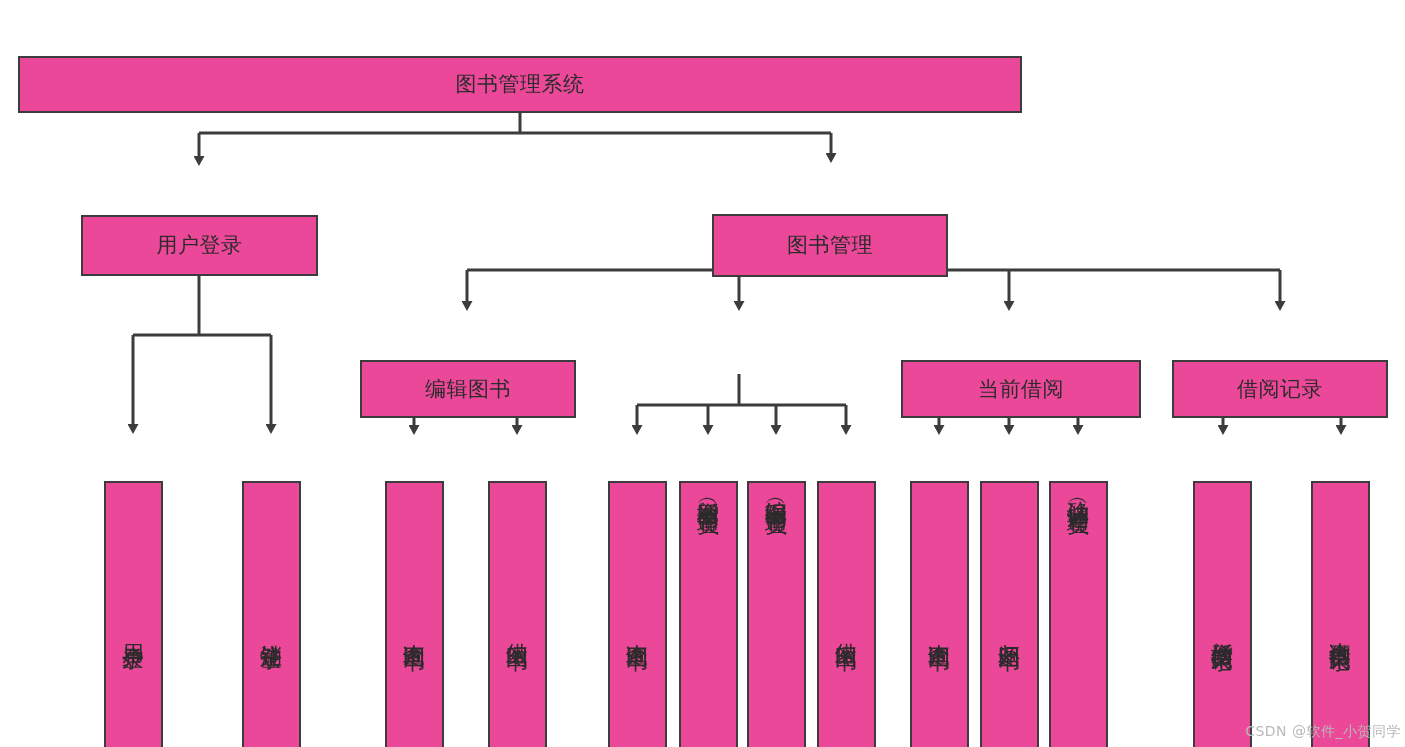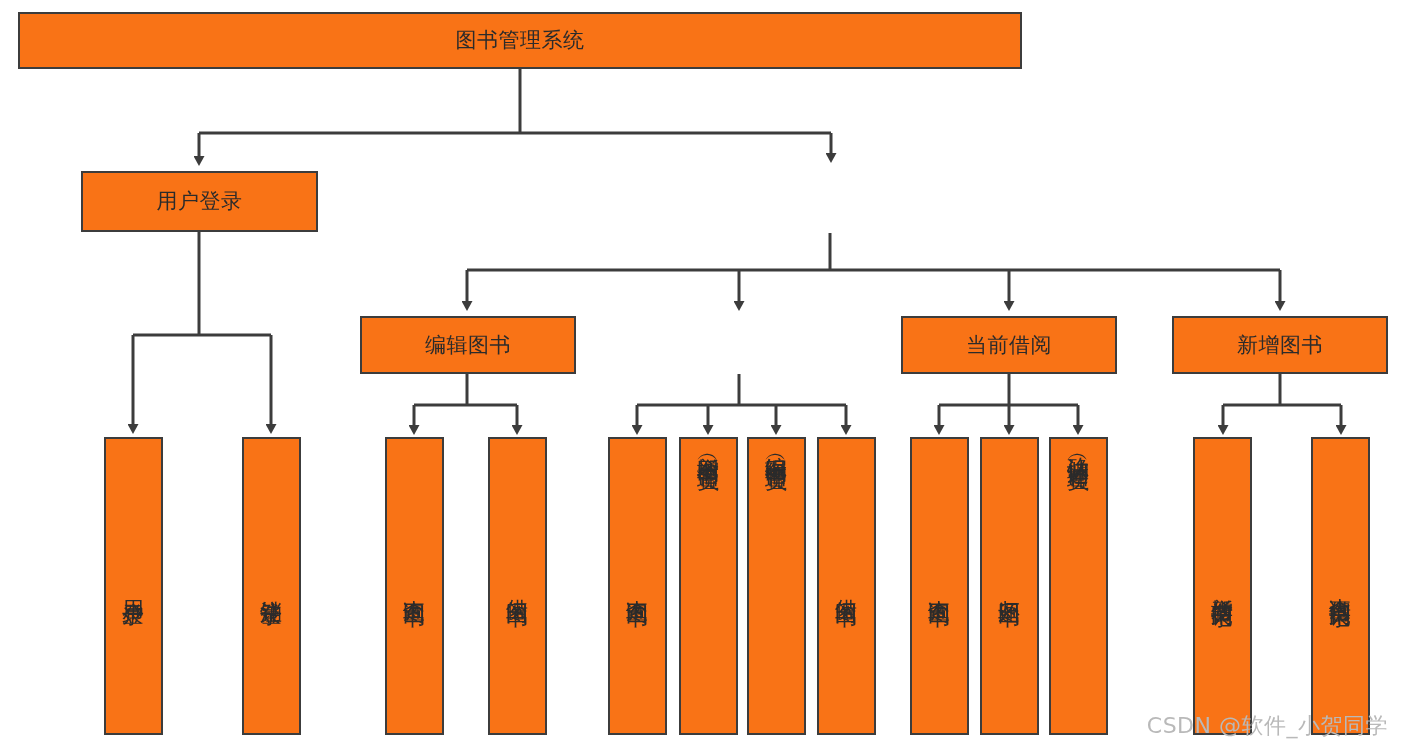--- a/index.html
+++ b/index.html
@@ -7,26 +7,27 @@
     width:1405px;height:747px;
     background:#ffffff;
     font-family:"DejaVu Sans","Liberation Sans",sans-serif;
     overflow:hidden;
     position:relative;
   }
   #canvas{position:absolute;left:0;top:0;width:1405px;height:747px;}
   .node{
     position:absolute;
     box-sizing:border-box;
-    background:#f97316;
+    background:#ec4899;
     border:2.5px solid #3c3c3c;
     display:flex;
     align-items:center;
     justify-content:center;
     color:#2b2b2b;
+    margin-top:44px;
   }
   .node .lbl{
     font-size:21px;
     line-height:1.15;
     letter-spacing:0.5px;
     white-space:nowrap;
   }
   .node.leaf .lbl{
     writing-mode:vertical-rl;
     text-orientation:upright;
@@ -37,23 +38,23 @@
   }
   .node.leaf{
     align-items:flex-start;
     justify-content:center;
     padding-top:0px;
   }
   .node.leaf.center{align-items:center;}
   svg#wires{position:absolute;left:0;top:0;width:1405px;height:747px;pointer-events:none;}
   #watermark{
     position:absolute;
-    right:17px;
+    right:4px;
     bottom:6px;
-    font-size:22px;
+    font-size:14px;
     color:#b9b9b9;
     letter-spacing:0.5px;
     white-space:nowrap;
   }
 </style>
 </head>
 <body>
 
 <div id="canvas">
 
@@ -107,29 +108,32 @@
     </g>
   </svg>
 
   <div class="node" style="left:18px;top:12px;width:1004px;height:57px;">
     <span class="lbl">图书管理系统</span>
   </div>
 
   <div class="node" style="left:81px;top:171px;width:237px;height:61px;">
     <span class="lbl">用户登录</span>
   </div>
+  <div class="node" style="left:712px;top:170px;width:236px;height:63px;">
+    <span class="lbl">图书管理</span>
+  </div>
 
   <div class="node" style="left:360px;top:316px;width:216px;height:58px;">
     <span class="lbl">编辑图书</span>
   </div>
-  <div class="node" style="left:901px;top:316px;width:216px;height:58px;">
+  <div class="node" style="left:901px;top:316px;width:240px;height:58px;">
     <span class="lbl">当前借阅</span>
   </div>
   <div class="node" style="left:1172px;top:316px;width:216px;height:58px;">
-    <span class="lbl">新增图书</span>
+    <span class="lbl">借阅记录</span>
   </div>
 
   <div class="node leaf center" style="left:104px;top:437px;width:59px;height:298px;">
     <span class="lbl">用户登录</span>
   </div>
   <div class="node leaf center" style="left:242px;top:437px;width:59px;height:298px;">
     <span class="lbl">注销登录</span>
   </div>
 
   <div class="node leaf center" style="left:385px;top:437px;width:59px;height:298px;">

